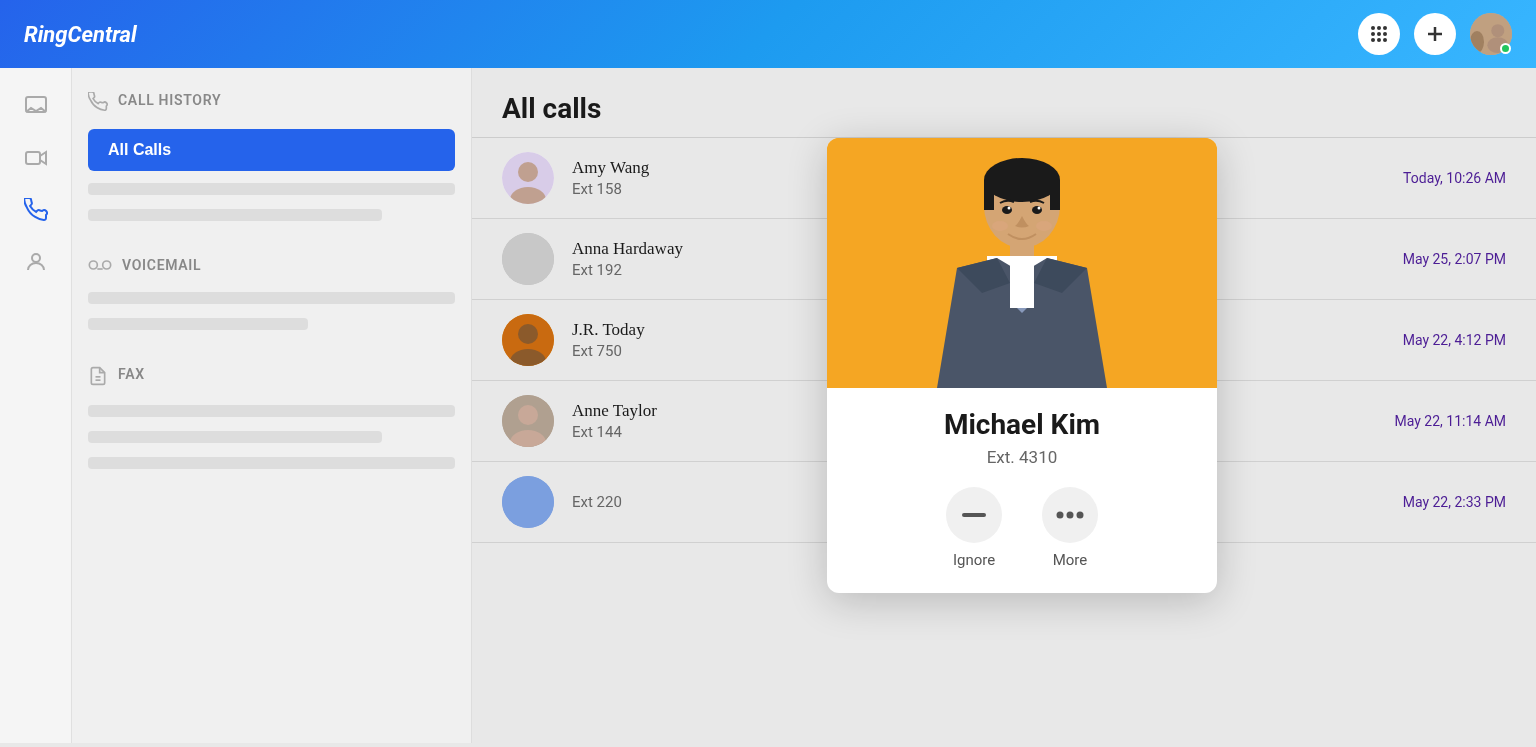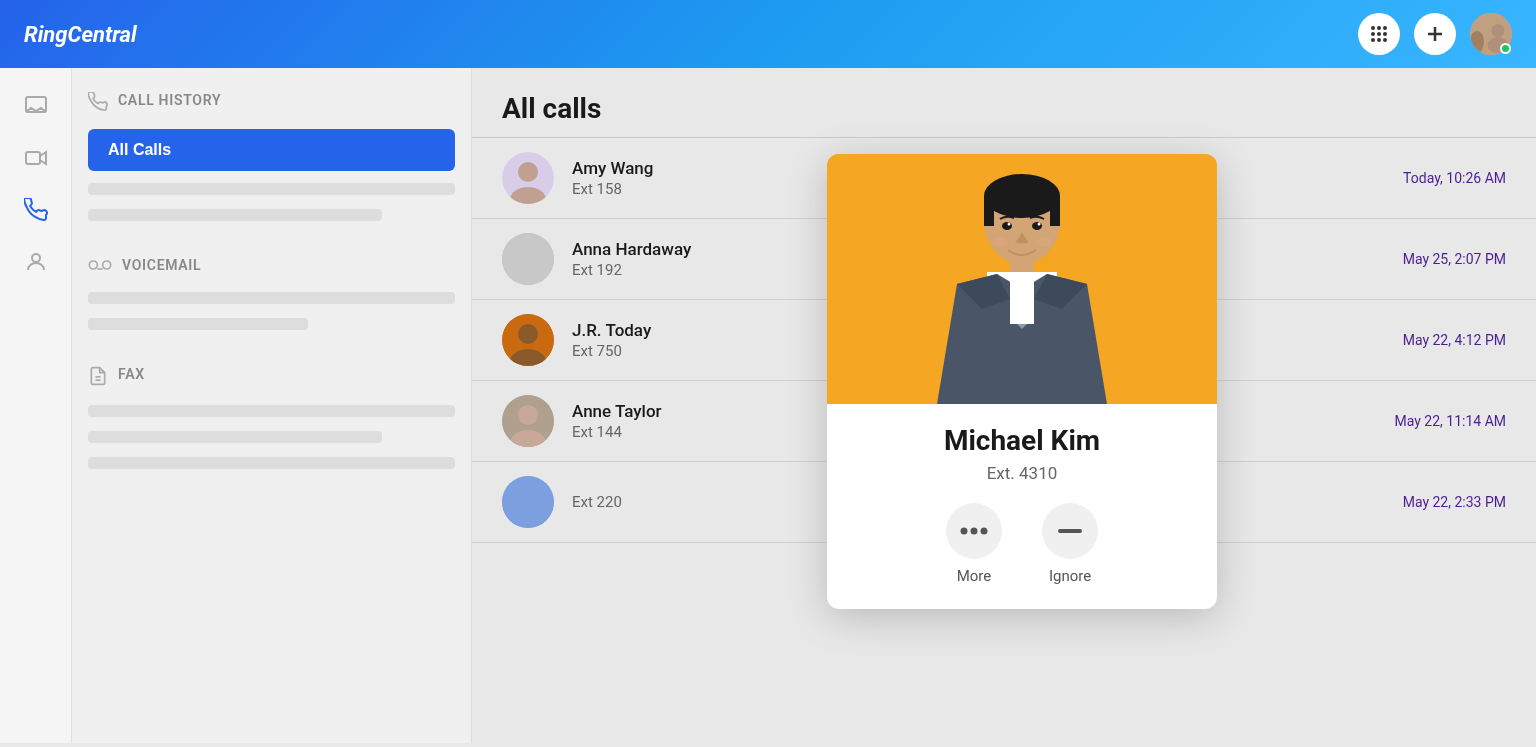--- a/index.html
+++ b/index.html
@@ -200,20 +200,21 @@
     }
 
     .call-info {
       flex: 1;
     }
     .call-name {
       font-size: 17px;
       font-weight: 500;
       color: #1a1a1a;
       margin-bottom: 2px;
+      font-family: Liberation Serif, serif;
     }
     .call-ext {
       font-size: 15px;
       color: #666;
     }
     .call-time {
       font-size: 14px;
       color: #4c1d95;
       position: absolute;
       right: 30px;
@@ -229,21 +230,21 @@
     .avatar-jr {
       background: #d4780a;
     }
     .avatar-anne {
       background: #b0a090;
     }
 
     
     .profile-card {
       position: absolute;
-      top: 86px;
+      top: 70px;
       left: 355px;
       width: 390px;
       background: white;
       border-radius: 12px;
       box-shadow: 0 8px 40px rgba(0,0,0,0.2);
       overflow: hidden;
       z-index: 50;
     }
     .profile-card-photo {
       width: 100%;
@@ -526,34 +527,34 @@
           <path d="M173 65 Q180 61 187 64" stroke="#1a1a1a" stroke-width="2" fill="none"></path>
           <path d="M203 64 Q210 61 217 65" stroke="#1a1a1a" stroke-width="2" fill="none"></path>
         </svg>
       </div>
       <div class="profile-card-info">
         <div class="profile-card-name">Michael Kim</div>
         <div class="profile-card-ext">Ext. 4310</div>
         <div class="profile-card-actions">
           <div class="profile-action-btn">
             <div class="action-circle">
+              <svg width="24" height="4" viewBox="0 0 24 4">
+                <rect x="0" y="0" width="24" height="4" rx="2" fill="#555"></rect>
+              </svg>
+            </div>
+            <span class="action-label">Ignore</span>
+          </div>
+          <div class="profile-action-btn">
+            <div class="action-circle">
               <svg width="28" height="8" viewBox="0 0 28 8">
                 <circle cx="4" cy="4" r="3.5" fill="#555"></circle>
                 <circle cx="14" cy="4" r="3.5" fill="#555"></circle>
                 <circle cx="24" cy="4" r="3.5" fill="#555"></circle>
               </svg>
             </div>
             <span class="action-label">More</span>
           </div>
-          <div class="profile-action-btn">
-            <div class="action-circle">
-              <svg width="24" height="4" viewBox="0 0 24 4">
-                <rect x="0" y="0" width="24" height="4" rx="2" fill="#555"></rect>
-              </svg>
-            </div>
-            <span class="action-label">Ignore</span>
-          </div>
         </div>
       </div>
     </div>
 
   </div>
 </div>
 
 </body></html>

